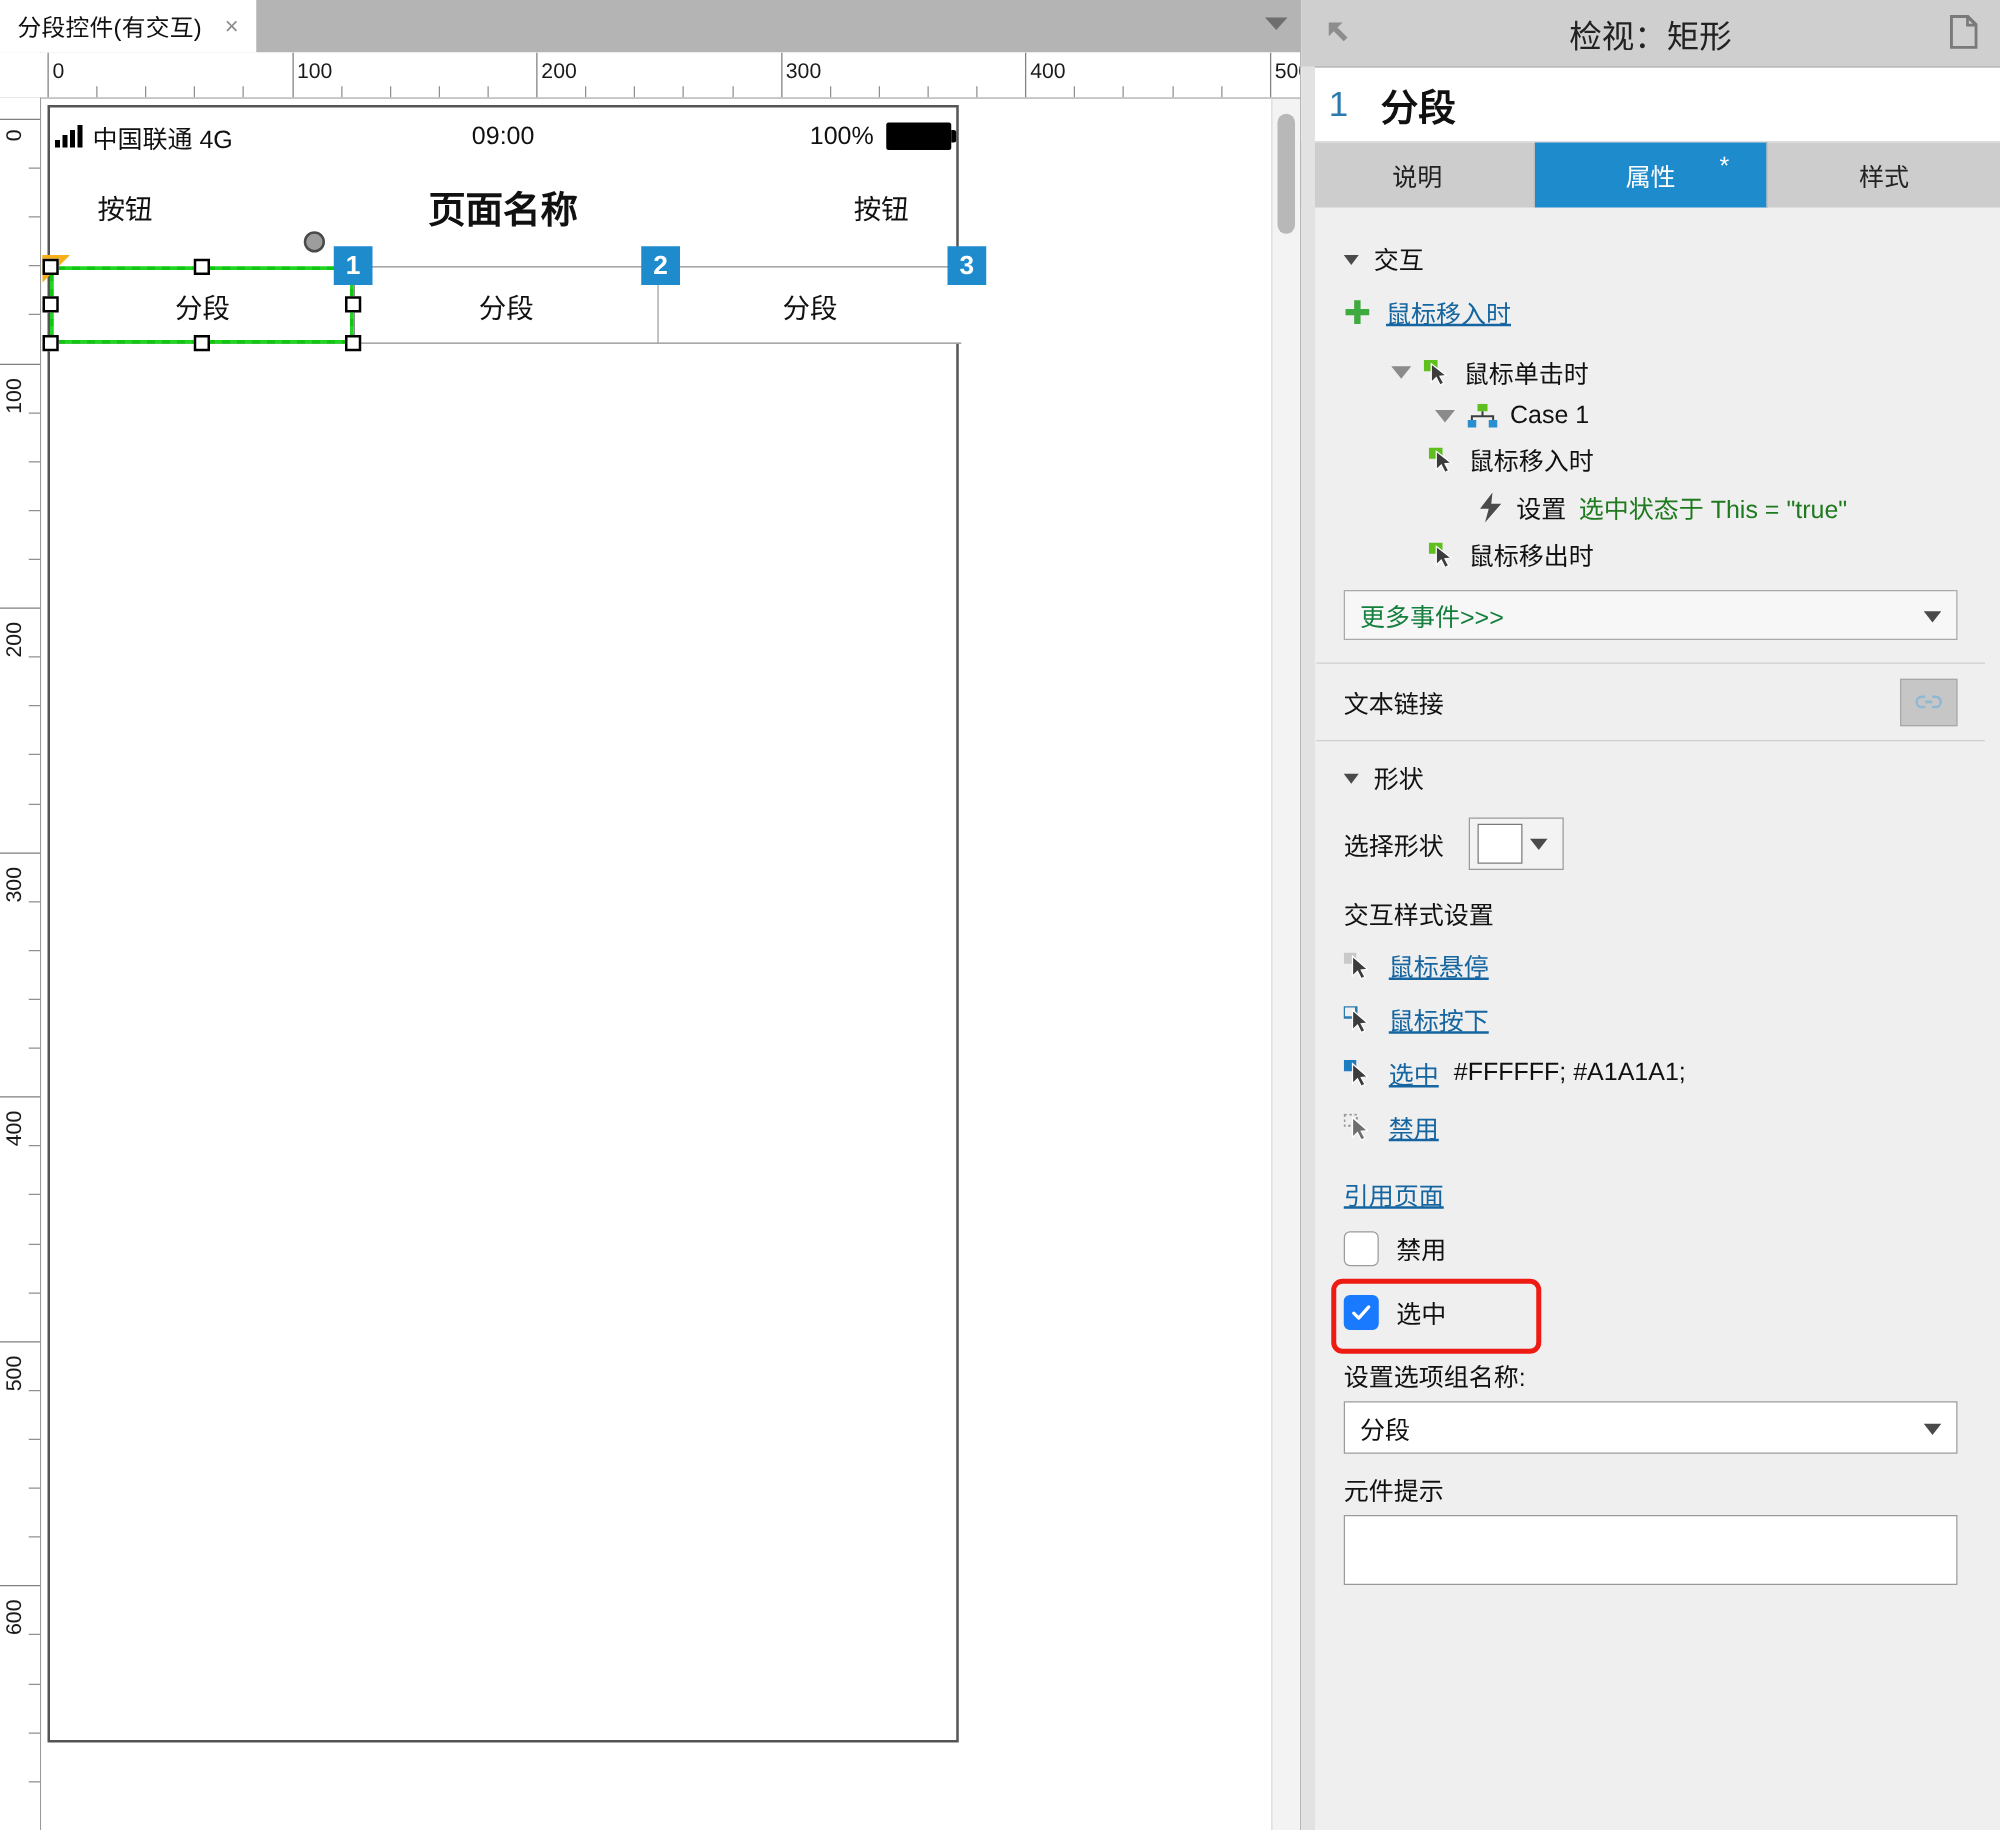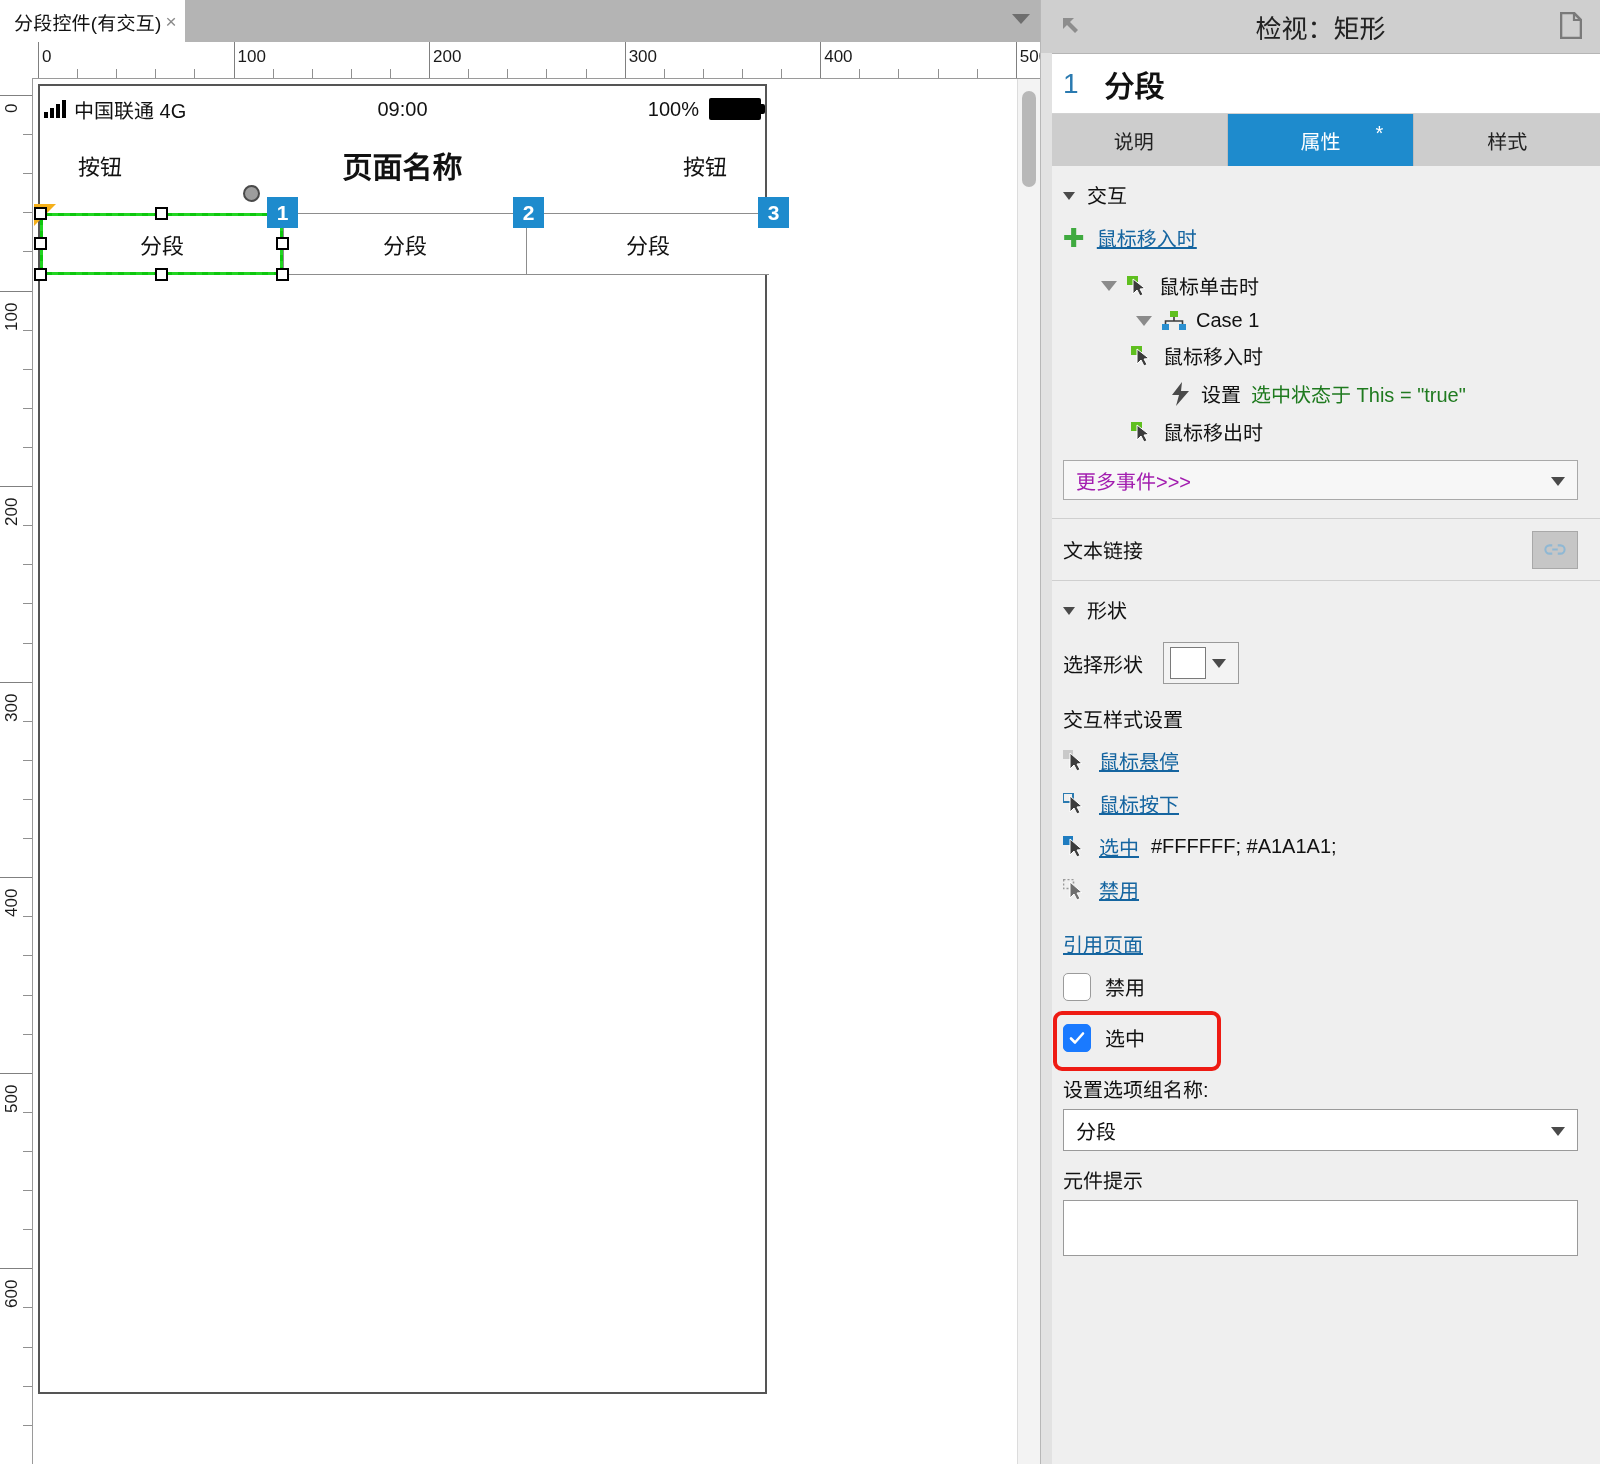--- a/index.html
+++ b/index.html
@@ -15,25 +15,25 @@
 
   
   #editor { position: absolute; left: 0; top: 0; width: 1040px; height: 1464px; background: #fff; }
 
   
   #tabstrip {
     position: absolute; left: 0; top: 0; width: 1040px; height: 42px;
     background: #b4b4b4;
   }
   .doc-tab {
-    position: absolute; left: 0; top: 0; height: 42px; width: 185px;
+    position: absolute; left: 0; top: 0; height: 42px; width: 205px;
     background: #ffffff;
     display: flex; align-items: center;
     box-sizing: border-box;
-    padding: 0 22px 0 14px;
+    padding: 0 10px 0 14px;
   }
   .doc-tab .tab-label {
     font-size: 19px; color: #111; white-space: nowrap; letter-spacing: .2px;
   }
   .doc-tab .tab-close {
     margin-left: auto; font-size: 19px; color: #8a8a8a; line-height: 1;
     padding: 2px 4px; cursor: default;
   }
   #tab-overflow {
     position: absolute; right: 10px; top: 14px; width: 0; height: 0;
@@ -206,21 +206,21 @@
     flex: 1; display: flex; align-items: center; justify-content: center;
     font-size: 20px; color: #222; background: #cdcdcd;
     border-right: 1px solid #bdbdbd; position: relative; box-sizing: border-box;
   }
   .insp-tab:last-child { border-right: none; }
   .insp-tab.active { background: #1e8bcd; color: #fff; }
   .insp-tab .star {
     position: absolute; top: 8px; right: 30px; font-size: 20px; color: #fff;
   }
 
-  .insp-body { padding: 0; }
+  .insp-body { padding: 12px; }
   .section { padding: 14px 0 8px 0; border-bottom: 1px solid #cfcfcf; }
   .section-title {
     display: flex; align-items: center; gap: 12px; padding: 0 0 0 22px;
     font-size: 20px; color: #111; margin-bottom: 10px;
   }
   .chev-down {
     width: 0; height: 0; border-left: 6px solid transparent; border-right: 6px solid transparent;
     border-top: 8px solid #4a4a4a; margin-top: 3px;
   }
   .addcase-row {
@@ -239,21 +239,21 @@
     border-top: 10px solid #8b8b8b;
   }
   .cursor-icon { width: 22px; height: 20px; flex: 0 0 auto; }
   .sitemap-icon { width: 24px; height: 20px; flex: 0 0 auto; }
   .bolt-icon { width: 20px; height: 24px; flex: 0 0 auto; }
   .green-txt { color: #1f7a1f; }
 
   .dropdown {
     margin: 14px 22px 10px 22px; height: 40px; background: #f7f7f7;
     border: 1px solid #a9a9a9; display: flex; align-items: center;
-    padding: 0 12px; box-sizing: border-box; font-size: 20px; color: #a21caf;
+    padding: 0 12px; box-sizing: border-box; font-size: 20px; color: #15803d;
     position: relative;
   }
   .dropdown .dd-arrow {
     position: absolute; right: 12px; top: 16px; width: 0; height: 0;
     border-left: 7px solid transparent; border-right: 7px solid transparent;
     border-top: 9px solid #4a4a4a;
   }
 
   .row-linkbar {
     display: flex; align-items: center; height: 62px; padding: 0 22px;

